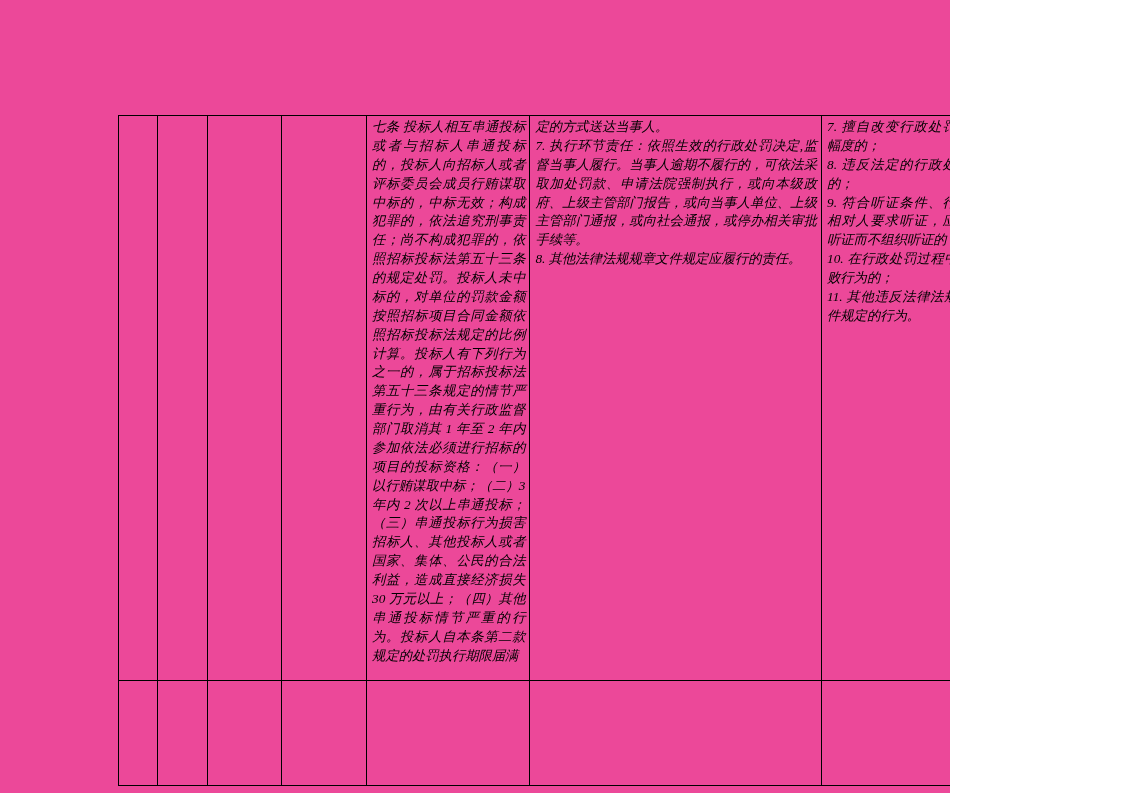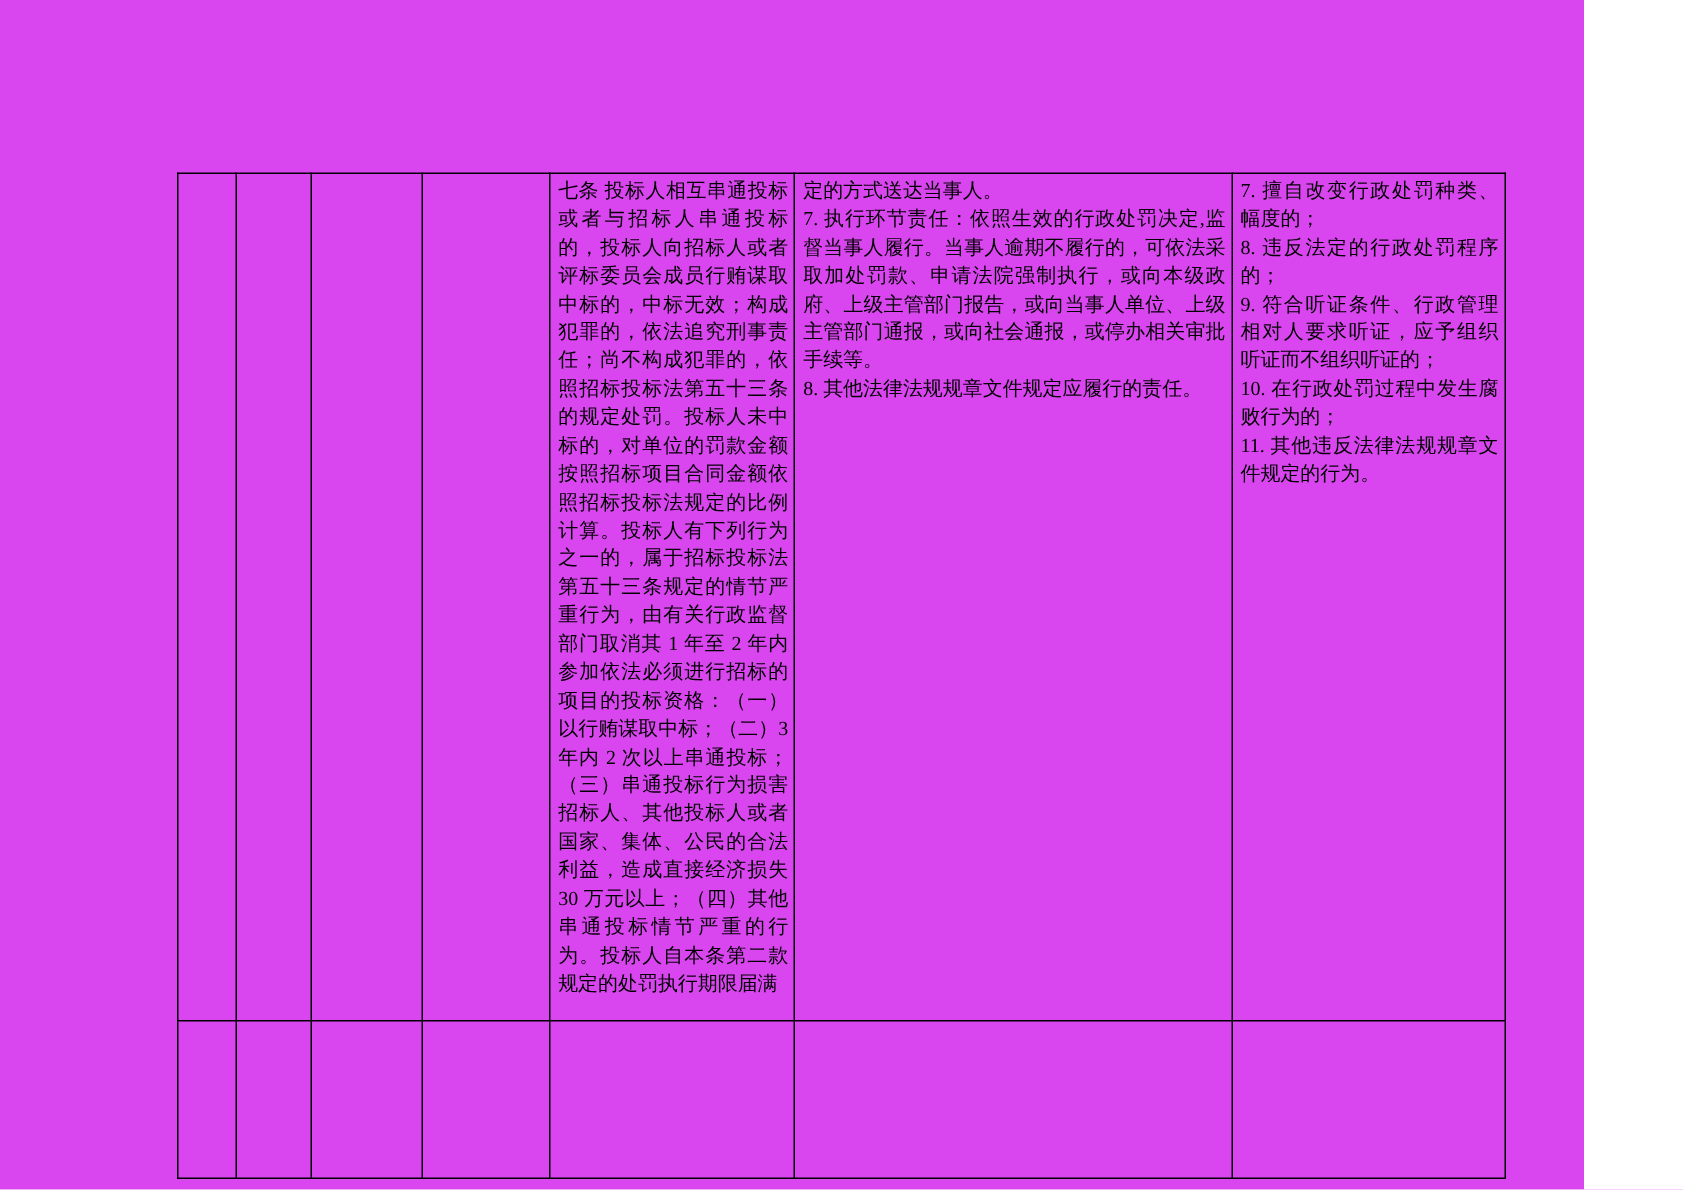--- a/index.html
+++ b/index.html
@@ -2,25 +2,26 @@
 <html lang="zh"><head>
 <meta charset="utf-8">
 <style>
   html, body {
     margin: 0;
     padding: 0;
     background: #ffffff;
   }
   .page {
     position: relative;
-    width: 1056px;
+    width: 950px;
     height: 793px;
-    background: #d946ef;
+    background: #ec4899;
     font-family: "Liberation Serif", "DejaVu Serif", serif;
     overflow: hidden;
+    font-style: italic;
   }
   .doc-table {
     position: absolute;
     left: 118px;
     top: 115px;
     width: 886px;
     border-collapse: collapse;
     table-layout: fixed;
   }
   .doc-table td {

